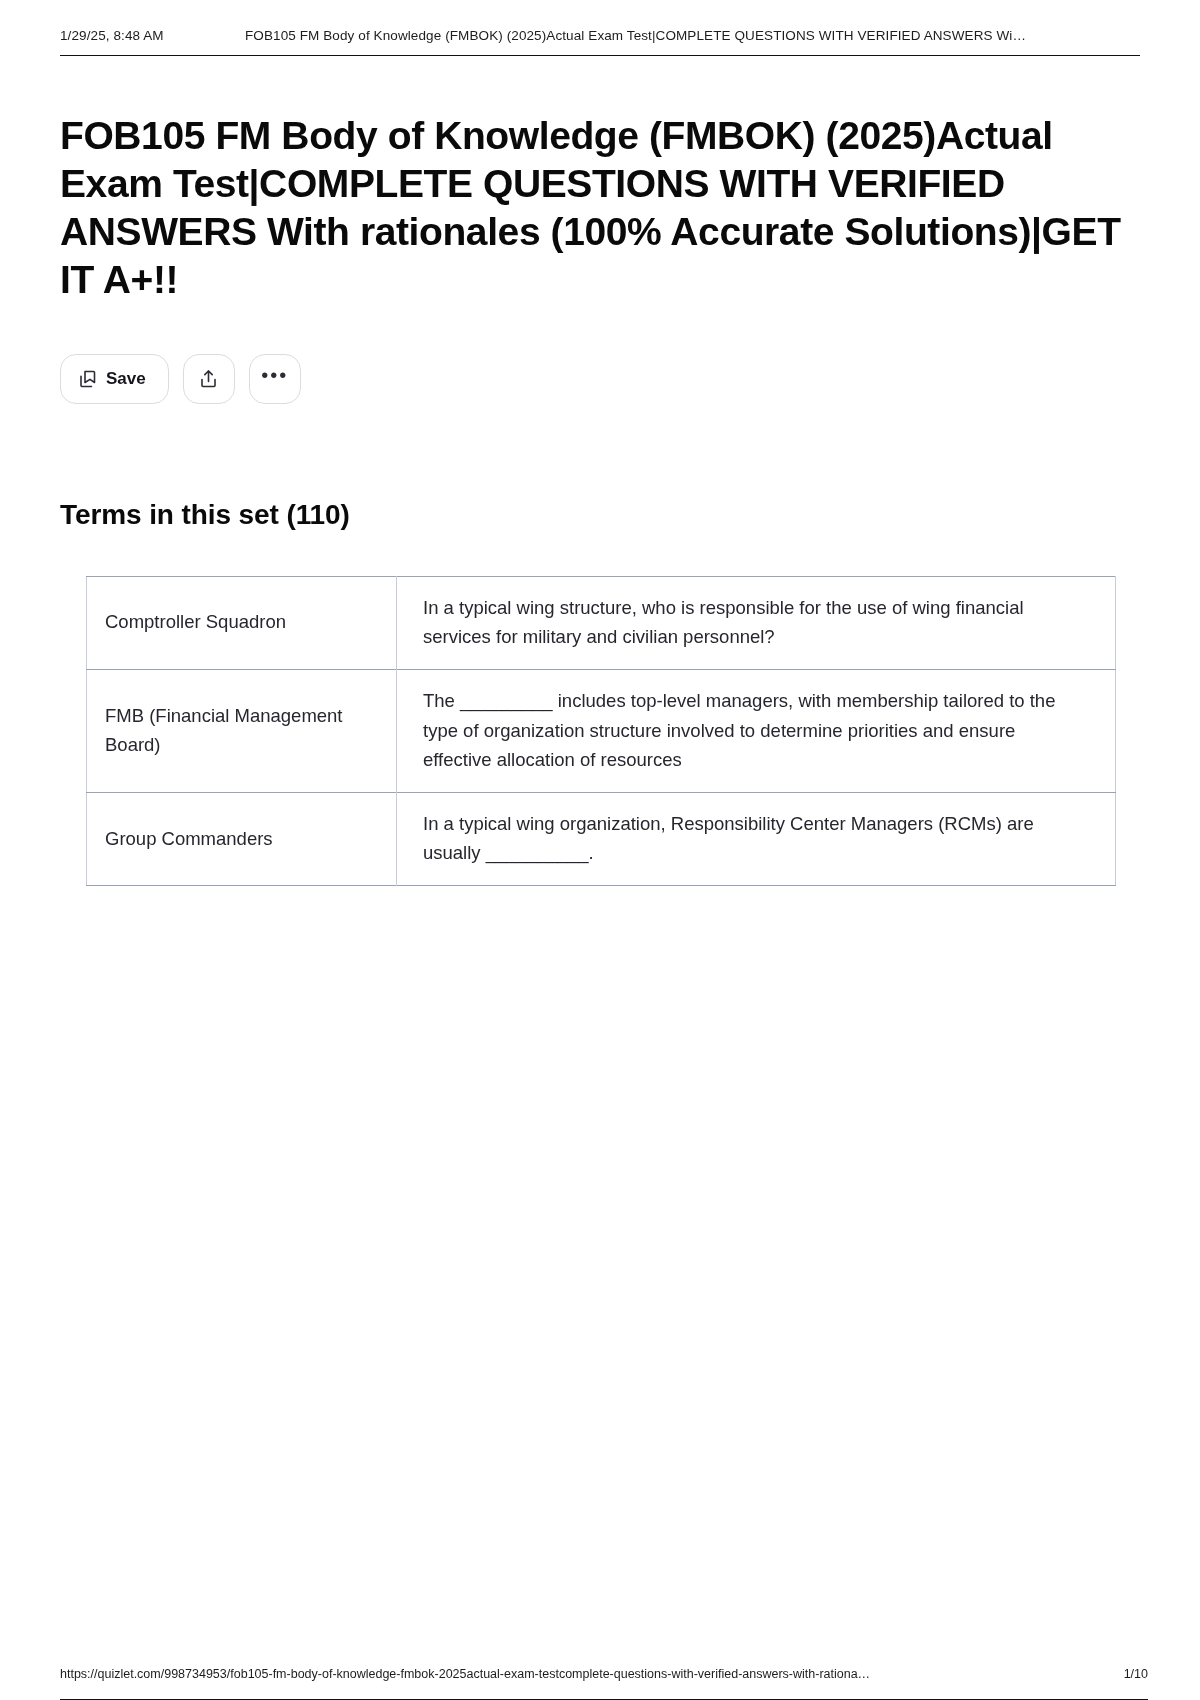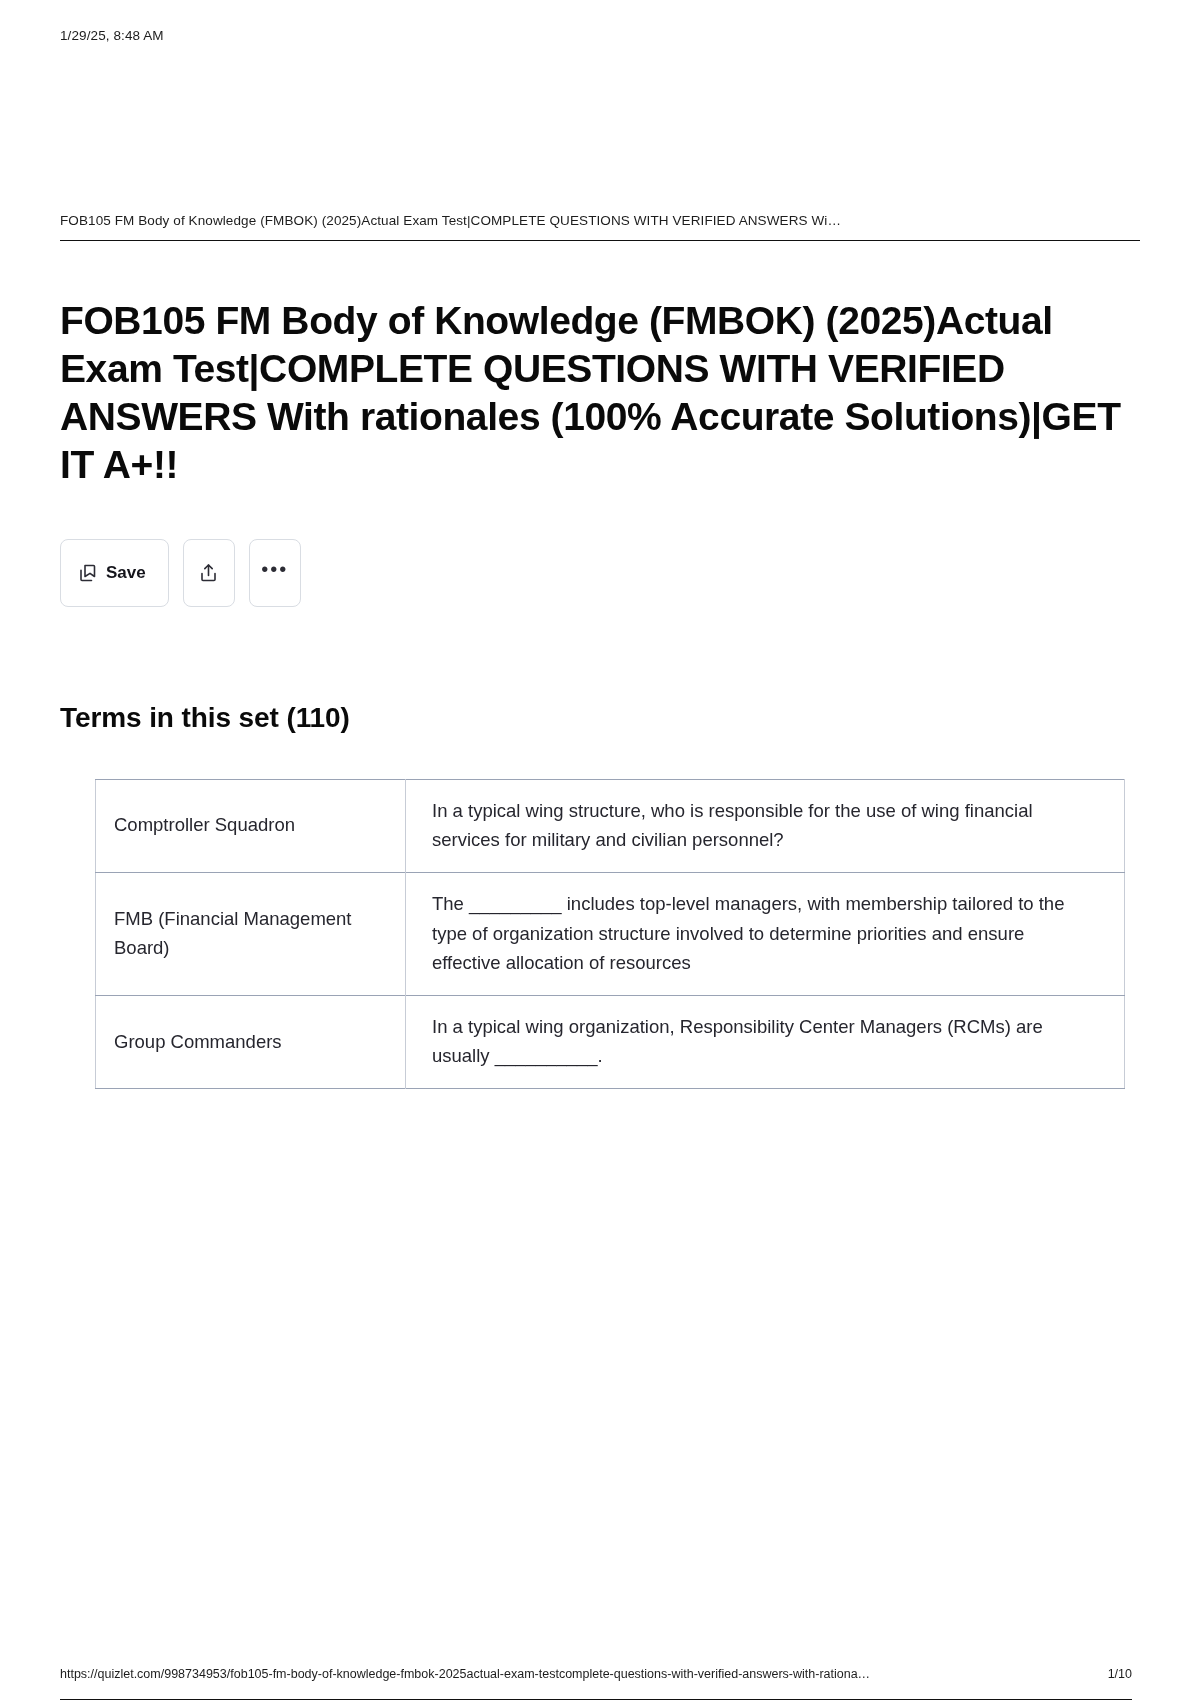--- a/index.html
+++ b/index.html
@@ -23,21 +23,20 @@
   }
 
   
   .print-header {
     display: flex;
     align-items: baseline;
     font-size: 13.5px;
     color: #1d1d1d;
     padding-top: 28px;
     letter-spacing: 0.1px;
-    flex-direction: column;
   }
   .print-header .ph-date {
     width: 185px;
     flex: 0 0 185px;
     white-space: nowrap;
   }
   .print-header .ph-title {
     flex: 1 1 auto;
     white-space: nowrap;
     overflow: hidden;
@@ -66,23 +65,23 @@
     display: flex;
     align-items: center;
     gap: 14px;
   }
   .btn {
     display: inline-flex;
     align-items: center;
     justify-content: center;
     gap: 10px;
     border: 1.5px solid #d9dde3;
-    border-radius: 8px;
+    border-radius: 16px;
     background: #fff;
-    height: 68px;
+    height: 50px;
     box-sizing: border-box;
     cursor: pointer;
   }
   .btn-save {
     padding: 0 22px 0 18px;
     font-size: 17px;
     font-weight: bold;
     color: #14141b;
   }
   .btn-icon-only {
@@ -105,21 +104,21 @@
     margin-top: 95px;
     font-size: 28px;
     font-weight: bold;
     color: #0a0a0a;
     letter-spacing: -0.1px;
   }
 
   
   .terms-table {
     margin-top: 45px;
-    margin-left: 35px;
+    margin-left: 26px;
     width: 1030px;
     border-collapse: collapse;
     border-top: 1.5px solid #9aa3b5;
     border-left: 1.5px solid #c7ccd6;
     border-right: 1.5px solid #c7ccd6;
     table-layout: fixed;
   }
   .terms-table tr {
     border-bottom: 1.5px solid #9aa3b5;
   }
@@ -139,21 +138,21 @@
   .terms-table td.definition {
     padding-left: 26px;
     padding-right: 40px;
     vertical-align: middle;
   }
 
   
   .footer {
     position: absolute;
     left: 60px;
-    right: 68px;
+    right: 52px;
     bottom: 0;
     margin-top: 38px;
   }
   .footer-inner {
     display: flex;
     align-items: baseline;
     font-size: 12.5px;
     color: #1d1d1d;
     padding-bottom: 18px;
   }

